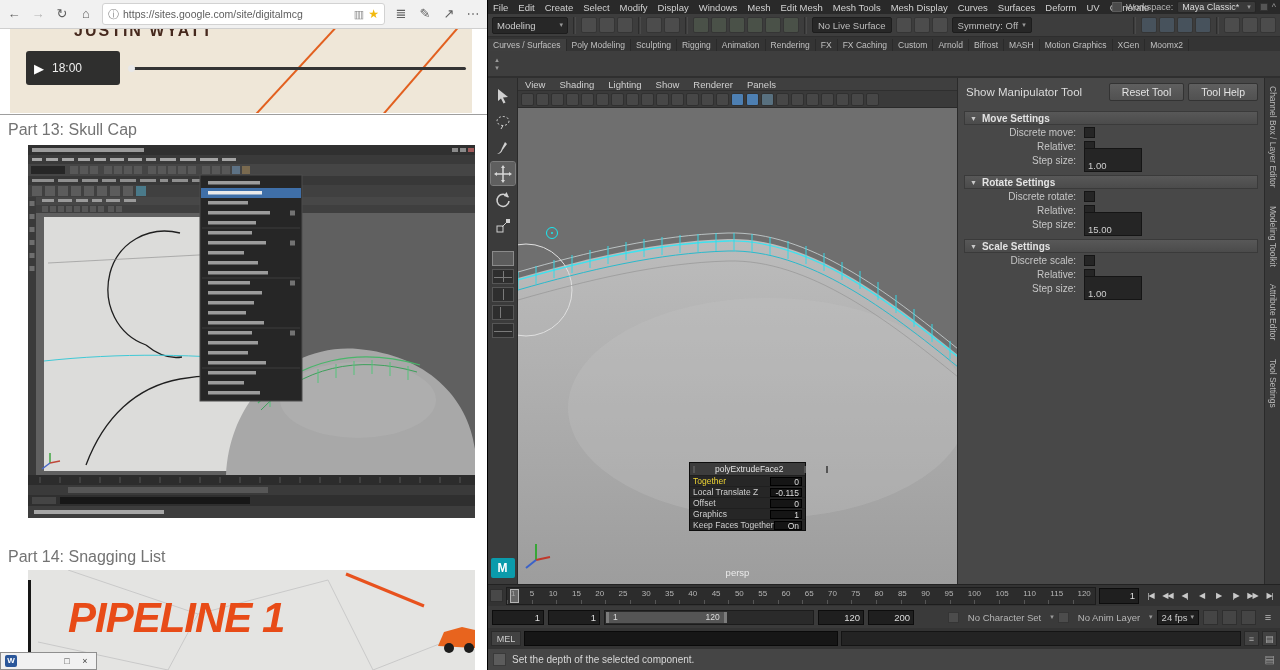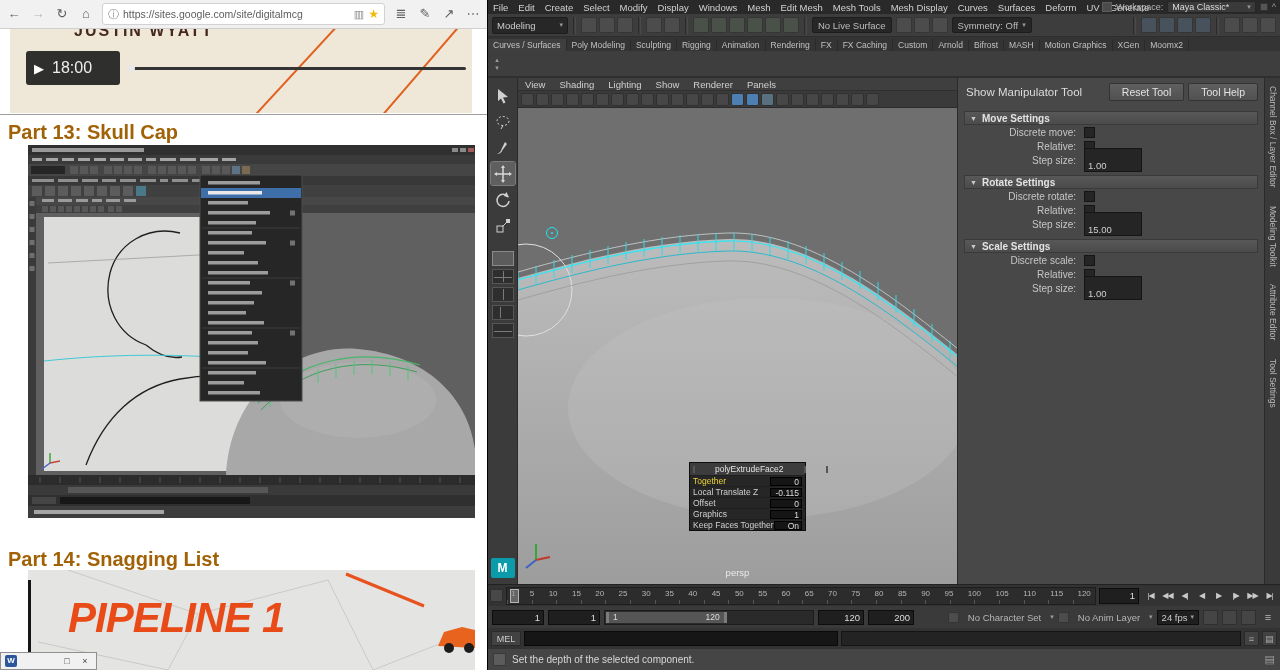--- a/index.html
+++ b/index.html
@@ -16,43 +16,43 @@
   .pageico{color:#8a8a8a;font-size:11px}
   .url{flex:1;font-size:10.5px;color:#5d5d5d;white-space:nowrap;overflow:hidden}
   .readerico{color:#8a8a8a;font-size:11px}
   .starico{color:#f2b90d;font-size:12px}
   .b-content{position:relative;height:641px;background:#fff;overflow:hidden}
   .video{position:absolute;left:10px;top:0;width:462px;height:84px;background:#efe7d8;overflow:hidden}
   .vtitle{position:absolute;left:64px;top:-7px;font-size:16px;font-weight:bold;letter-spacing:2px;color:#46291d}
   .vdiag{position:absolute;inset:0;pointer-events:none}
   .vpill{position:absolute;left:16px;top:22px;width:94px;height:34px;background:rgba(32,32,32,.93);border-radius:3px;display:flex;align-items:center;padding:0 8px;gap:8px}
   .vplay{color:#fff;font-size:13px;border:none;background:none}
-  .vtime{color:#eee;font-size:16px}
+  .vtime{color:#eee;font-size:12px}
   .vprog{position:absolute;left:120px;right:6px;top:38px;height:3px;background:#343434;border-radius:2px}
   .vprog::before{content:"";position:absolute;left:-2px;top:-2px;width:7px;height:7px;border-radius:50%;background:#e8e8e8}
   .pagehr{position:absolute;left:0;top:85px;width:487px;height:1px;background:#9e9e9e}
-  .phead{position:absolute;left:8px;font-size:20px;font-weight:700;color:#a16207}
+  .phead{position:absolute;left:8px;font-size:16px;font-weight:400;color:#737373}
   .phead.p13{top:92px}
   .phead.p14{top:519px}
   .shot1{position:absolute;left:28px;top:116px;width:447px;height:373px;background:#414141}
   .shot2{position:absolute;left:28px;top:541px;width:447px;height:100px;background:#e4e4e2;overflow:hidden}
   .pipeline{position:absolute;left:40px;top:24px;font-size:42px;font-weight:bold;font-style:italic;letter-spacing:-1px;color:#e84b17}
   .taskfrag{position:absolute;left:0;bottom:0;width:97px;height:18px;background:#f1f1f1;border:1px solid #8f8f8f;display:flex;align-items:center;padding:0 4px;gap:4px;z-index:5}
   .wordico{width:12px;height:12px;background:#2b579a;border-radius:2px;color:#fff;font-size:8px;font-weight:bold;text-align:center;line-height:12px}
   .tfsp{flex:1}
   .tfbtn{border:none;background:none;font-size:9px;color:#444;width:14px}
 
   
   .maya{position:absolute;left:487px;top:0;width:793px;height:552px;background:#701a75;color:#cfcfcf;border-left:1px solid #000}
   .m-menubar{height:14px;background:#292929;display:flex;align-items:center;font-size:9.5px;color:#d2d2d2}
   .mi{padding:0 5px;white-space:nowrap}
   .ws{margin-left:auto;display:flex;align-items:center;gap:4px;padding-right:4px}
   .wsicon{width:10px;height:10px;background:#4b4b4b;border:1px solid #5c5c5c}
   .wslabel{font-size:9px;color:#b8b8b8}
-  .wsbox{height:12px;background:#3a3a3a;border:1px solid #262626;border-radius:2px;display:flex;align-items:center;gap:18px;padding:0 4px;font-size:9px;color:#ddd}
+  .wsbox{height:12px;background:#3a3a3a;border:1px solid #262626;border-radius:2px;display:flex;align-items:center;gap:8px;padding:0 4px;font-size:9px;color:#ddd}
   .lockico{width:8px;height:8px;background:#555;border:1px solid #333;border-radius:1px}
   .collapse{font-size:9px;color:#999}
   .m-status{height:23px;background:#3d3d3d;border-bottom:1px solid #2e2e2e;display:flex;align-items:center;gap:4px;padding:0 4px}
   .modebox{display:flex;align-items:center;gap:4px;width:76px;height:17px;background:#272727;border:1px solid #1d1d1d;border-radius:2px;font-size:9.5px;color:#ccc;padding:0 4px}
   .caret{font-size:7px;color:#9a9a9a;margin-left:auto}
   .ssep{width:3px;height:17px;border-left:1px solid #2c2c2c;border-right:1px solid #4a4a4a;margin:0 1px}
   .sg{display:flex;gap:2px}
   .sg span{width:16px;height:16px;background:#4c4c4c;border:1px solid #353535;border-radius:2px}
   .sg.render span{background:#47525c}
   .sg.snap span{background:#4a5148}

